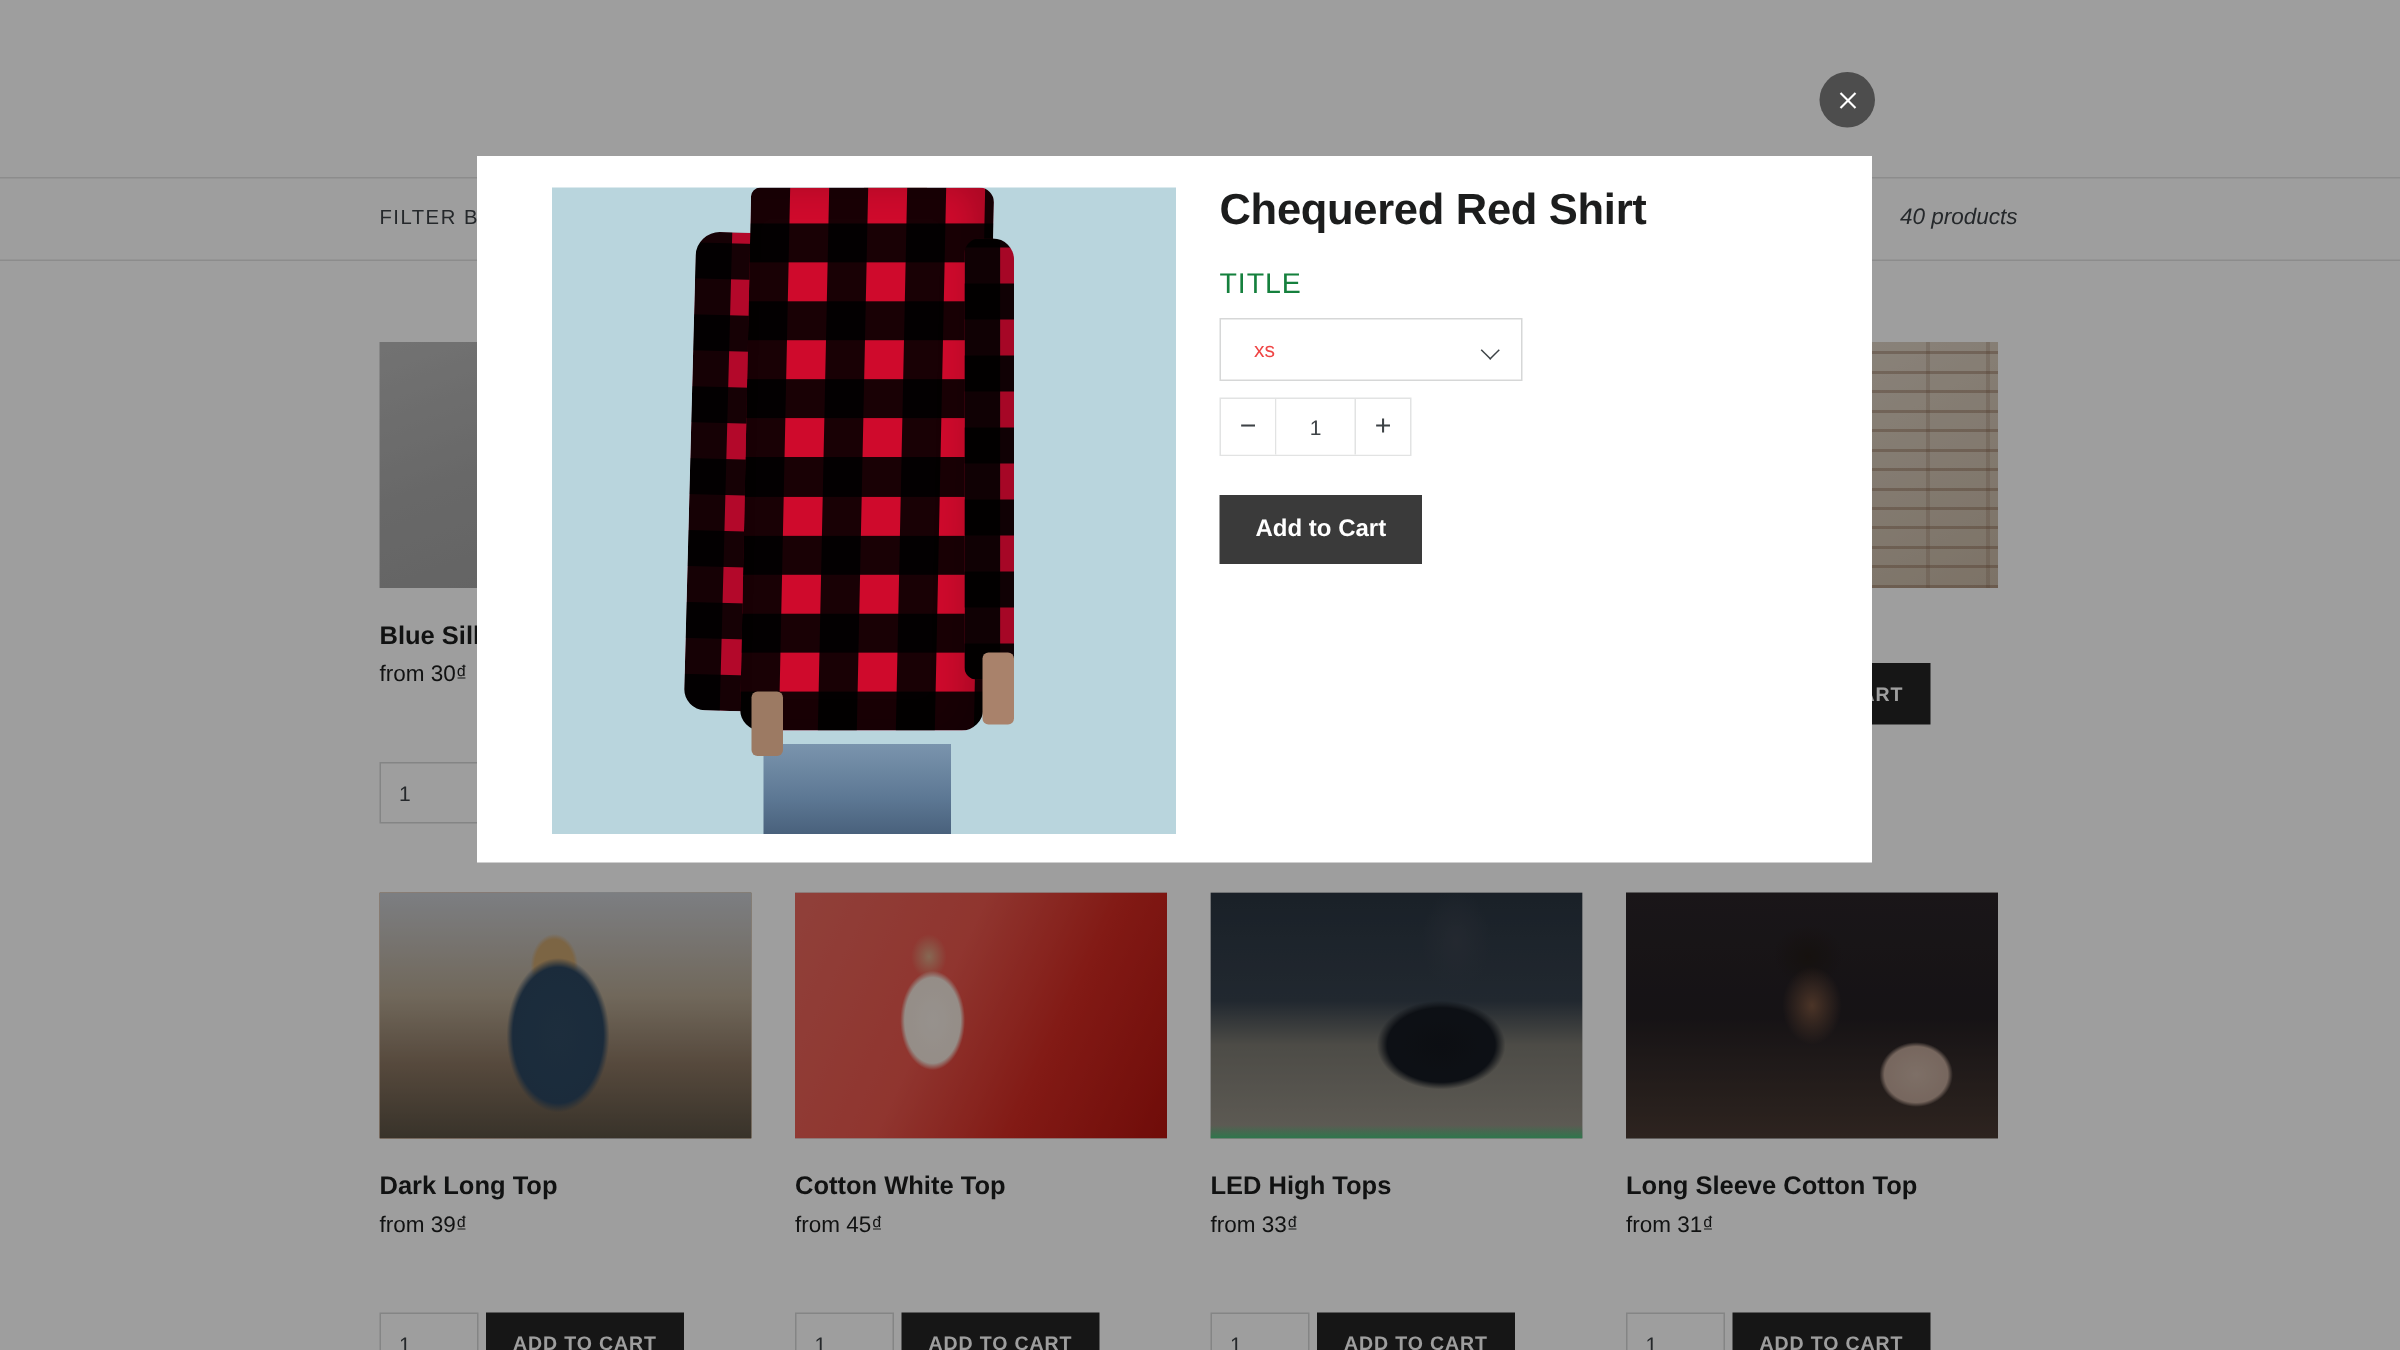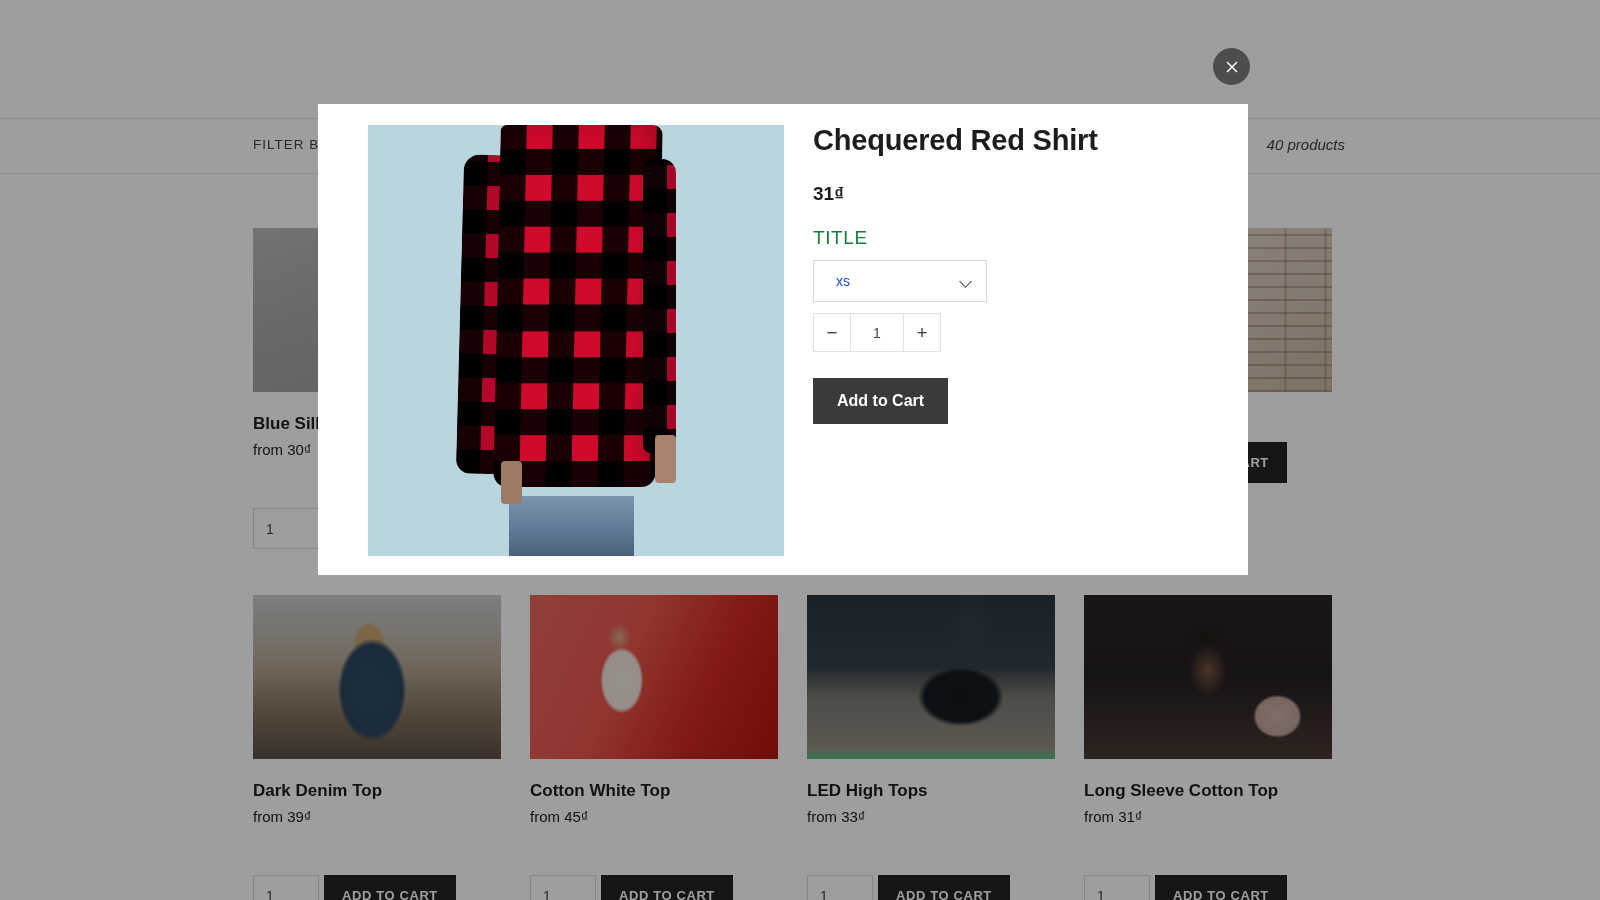--- a/index.html
+++ b/index.html
@@ -103,25 +103,25 @@
   }
   .modal-price {
     margin-top: 26px; font-size: 19px; font-weight: bold; color: #1c1d1d;
   }
   .field-label {
     margin-top: 22px;
     font-size: 19px; letter-spacing: 0.6px; color: #15803d;
   }
   .variant-select {
     margin-top: 11px;
-    width: 174px; height: 42px;
+    width: 202px; height: 42px;
     border: 1px solid #d6d7d7; background: #fff;
     display: flex; align-items: center; justify-content: space-between;
     padding: 0 14px 0 22px;
-    font-size: 14px; color: #1d4ed8; cursor: pointer;
+    font-size: 14px; color: #ef4444; cursor: pointer;
   }
   .chev { width: 11px; height: 11px; position: relative; }
   .chev::before {
     content: ""; position: absolute; left: 0; top: 1px;
     width: 8px; height: 8px;
     border-right: 1.8px solid #3d4246;
     border-bottom: 1.8px solid #3d4246;
     transform: rotate(45deg);
   }
   .stepper {
@@ -305,21 +305,21 @@
           <button class="atc-btn">ADD TO CART</button>
         </div>
       </div>
     </div>
 
     <div class="grid-row row2">
       <div class="card">
         <div class="card-img">
             <div class="ph img-denim"></div>
           </div>
-        <div class="card-title">Dark Denim Top</div>
+        <div class="card-title">Dark Long Top</div>
         <div class="card-price">from 39₫</div>
         <div class="card-actions">
           <div class="qty-box">1</div>
           <button class="atc-btn">ADD TO CART</button>
         </div>
       </div>
       <div class="card">
         <div class="card-img">
             <div class="ph img-floral"></div>
           </div>
@@ -372,21 +372,20 @@
       <div class="hero-jeans"></div>
       <div class="hero-sleeve"></div>
       <div class="hero-body"></div>
       <div class="hero-sleeve2"></div>
       <div class="hero-hand"></div>
       <div class="hero-hand2"></div>
     </div>
 
     <div class="modal-info">
       <div class="modal-title">Chequered Red Shirt</div>
-      <div class="modal-price">31₫</div>
 
       <div class="field-label">TITLE</div>
       <div class="variant-select">
         <span>xs</span>
         <span class="chev"></span>
       </div>
 
       <div class="stepper">
         <button class="step-btn minus">−</button>
         <div class="step-val">1</div>

